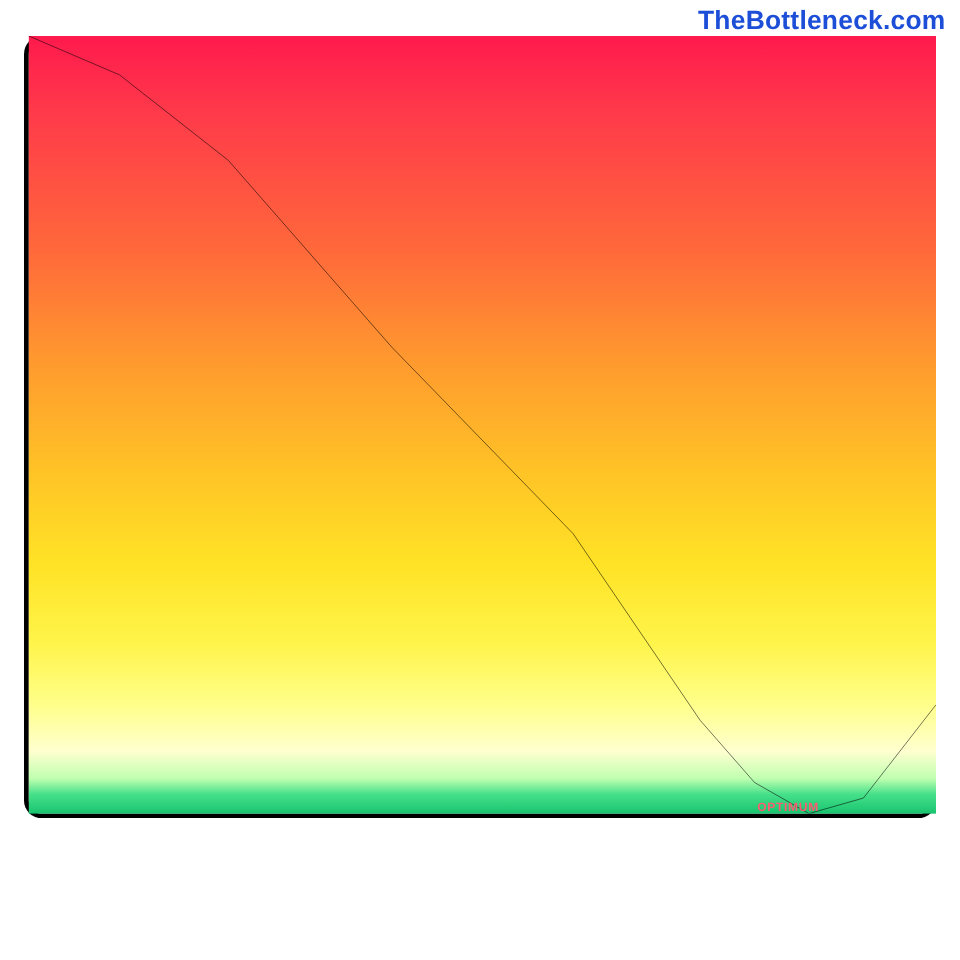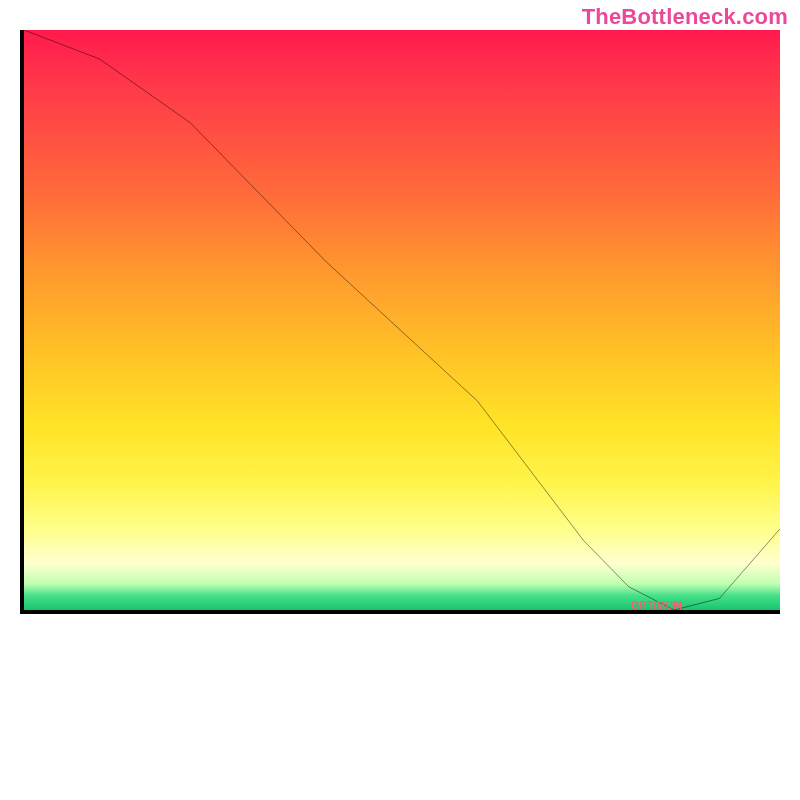--- a/index.html
+++ b/index.html
@@ -9,32 +9,33 @@
     width: 800px;
     height: 800px;
   }
   .watermark {
     position: absolute;
     top: 4px;
     right: 12px;
     font-family: Arial, Helvetica, sans-serif;
     font-size: 22px;
     font-weight: 600;
-    color: #ec4899;
+    color: #1d4ed8;
     letter-spacing: 0.2px;
     margin-left: 13px;
   }
   .plot-area {
     position: absolute;
     left: 20px;
     top: 30px;
     width: 760px;
-    height: 584px;
+    height: 652px;
     border-left: 4px solid #000;
     border-bottom: 4px solid #000;
+    border-radius: 15px;
   }
   .gradient-bg {
     position: absolute;
     inset: 0;
     
     background: linear-gradient(
       to bottom,
       #ff1a4d 0%,
       #ff3a4a 10%,
       #ff6a3a 28%,

